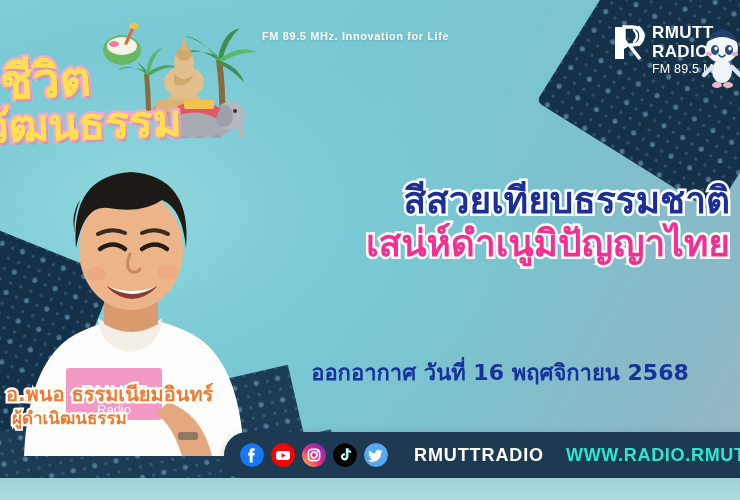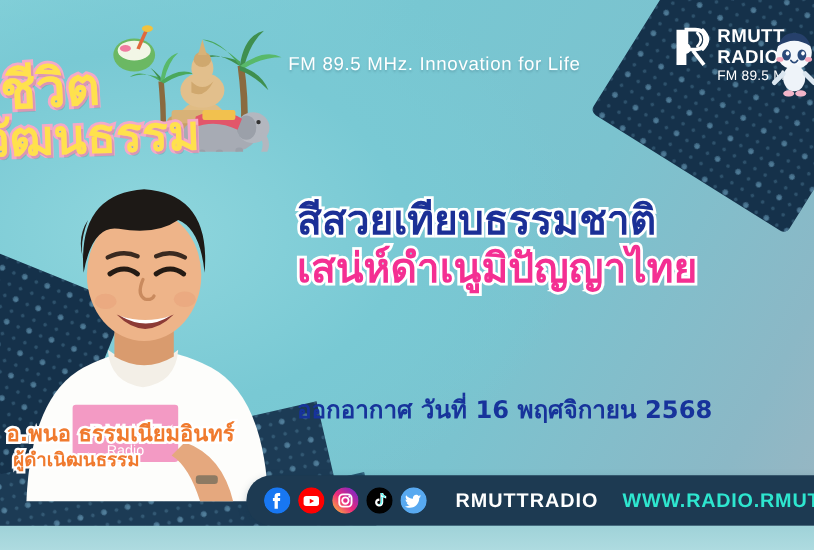--- a/index.html
+++ b/index.html
@@ -48,24 +48,23 @@
   }
   .strip-bl2{
     bottom:-96px;left:-80px;width:430px;height:120px;
     transform:rotate(-13deg);
     background:#24536e;
   }
 
   
   .tagline{
     position:absolute;left:262px;top:30px;
-    font-size:17px;font-weight:normal;color:#ffffff;
+    font-size:11px;font-weight:bold;color:#ffffff;
     letter-spacing:.6px;white-space:nowrap;
     text-shadow:0 1px 2px rgba(40,80,95,.25);
-    margin-top:19px;
   }
 
   
   .radio-logo{position:absolute;left:612px;top:24px;display:flex;align-items:flex-start;gap:6px;}
   .radio-mark{width:34px;height:38px;flex:0 0 auto;}
   .radio-words{display:flex;flex-direction:column;line-height:1;}
   .radio-words .l1,.radio-words .l2{
     font-size:17px;font-weight:bold;color:#fff;letter-spacing:.4px;
   }
   .radio-words .l2{margin-top:2px;}
@@ -106,37 +105,37 @@
   .host-role{
     position:absolute;left:12px;top:404px;
     font-family:"DejaVu Sans",sans-serif;
     font-size:17px;font-weight:bold;color:#f07a2e;
     white-space:nowrap;
     -webkit-text-stroke:4px #ffffff;
     paint-order:stroke fill;
   }
 
   
-  .title-wrap{position:absolute;left:270px;top:182px;width:460px;text-align:left;}
+  .title-wrap{position:absolute;left:270px;top:182px;width:460px;text-align:right;}
   .title-l1,.title-l2{
     font-family:"DejaVu Sans",sans-serif;
     font-weight:bold;white-space:nowrap;line-height:1.05;
   }
   .title-l1{
     font-size:37px;color:#1b2f96;
     -webkit-text-stroke:5px #ffffff;paint-order:stroke fill;
   }
   .title-l2{
     font-size:37px;color:#f42f92;margin-top:4px;
     -webkit-text-stroke:5px #ffffff;paint-order:stroke fill;
   }
 
   
   .airdate{
-    position:absolute;left:270px;top:355px;width:460px;
+    position:absolute;left:270px;top:355px;width:460px;text-align:center;
     font-family:"DejaVu Sans",sans-serif;
     font-size:22px;font-weight:bold;color:#17339b;white-space:nowrap;
   }
 
   
   .bottom-bar{
     position:absolute;left:224px;top:432px;width:540px;height:46px;
     background:#1d3a52;border-radius:24px 0 0 24px;
     display:flex;align-items:center;padding-left:16px;gap:0;
     box-shadow:0 3px 8px rgba(20,50,70,.25);

